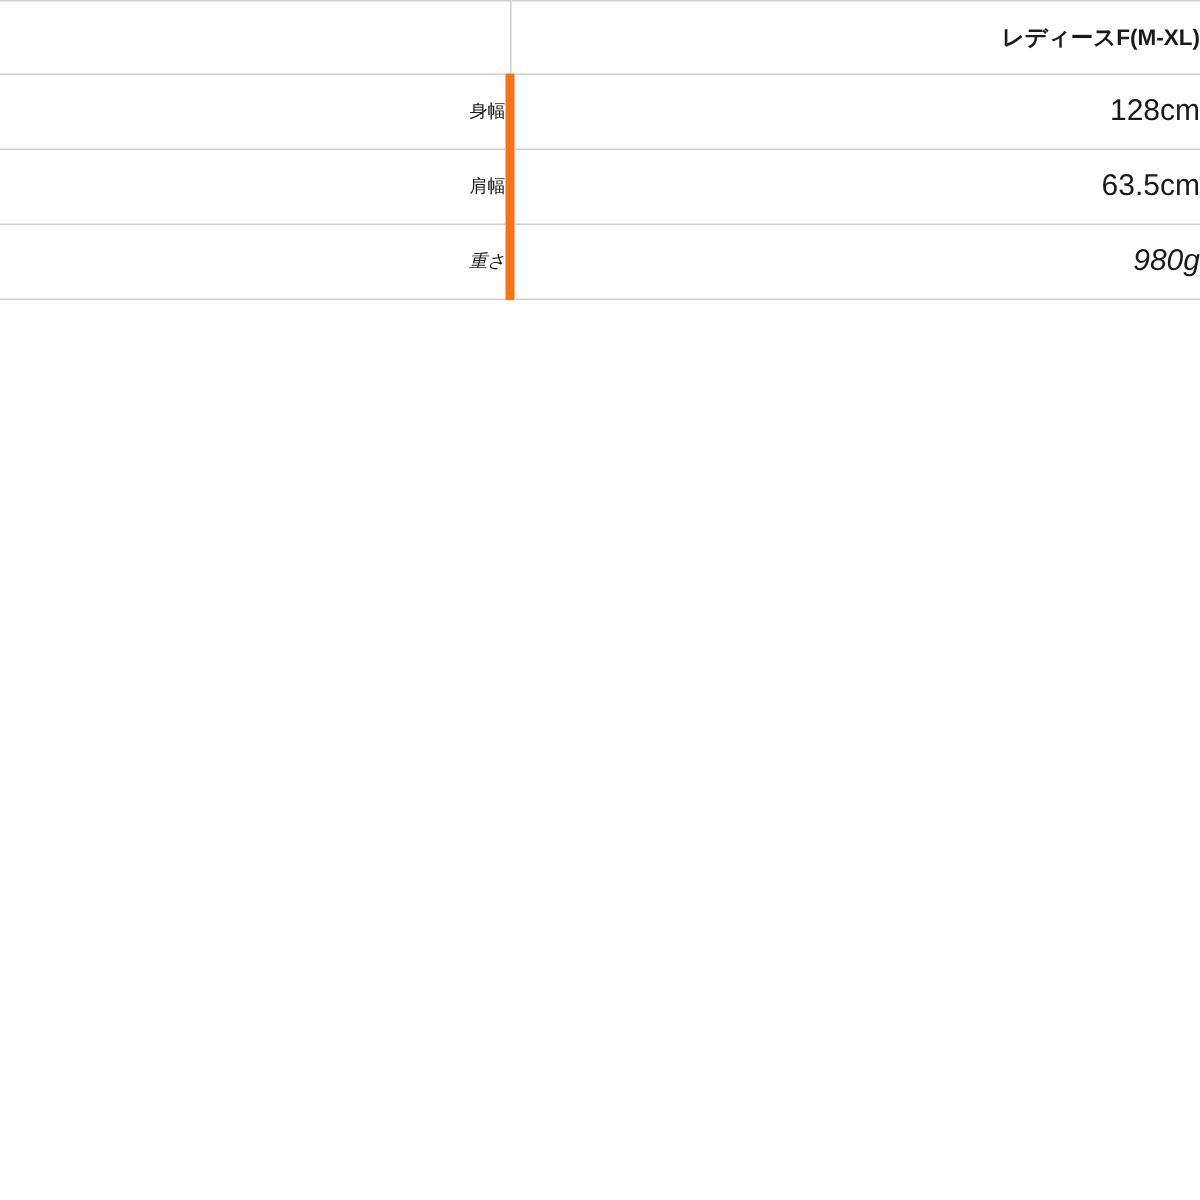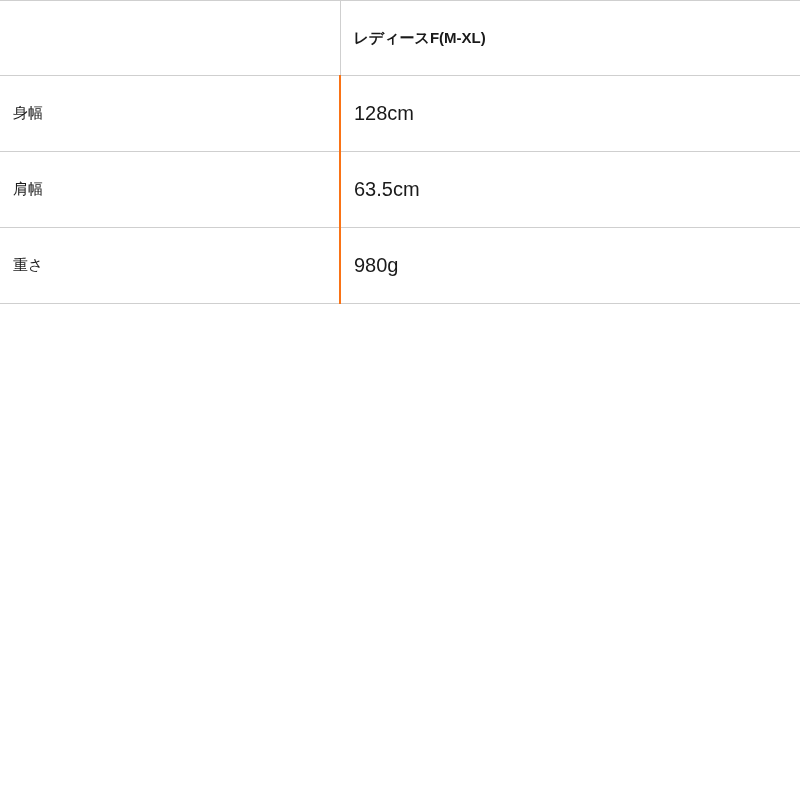--- a/index.html
+++ b/index.html
@@ -24,44 +24,45 @@
     border-top: 1px solid #cfcfcf;
     border-bottom: 1px solid #cfcfcf;
   }
   table.size-table col.col-label { width: 340px; }
   table.size-table col.col-value { width: 460px; }
 
   table.size-table th,
   table.size-table td {
     border-bottom: 1px solid #cfcfcf;
     height: 49px;
-    padding: 13px;
-    text-align: left;
+    padding: 0;
+    text-align: right;
     vertical-align: middle;
     color: #1a1a1a;
     font-size: 15px;
     font-weight: normal;
   }
   table.size-table tr.header-row th {
     height: 48px;
     font-weight: bold;
     font-size: 15px;
   }
   table.size-table tr.header-row th.blank-cell {
     border-right: 1px solid #cfcfcf;
   }
   table.size-table td.label-cell {
-    border-right: 2px solid #f97316;
-    font-size: 15px;
+    border-right: 6px solid #f97316;
+    font-size: 12px;
   }
   table.size-table td.value-cell {
     font-size: 20px;
   }
   table.size-table tr:last-child td {
     border-bottom: 1px solid #cfcfcf;
+    font-style: italic;
   }
 </style>
 </head>
 <body>
 
 <div id="page">
   <table class="size-table">
     <colgroup>
       <col class="col-label">
       <col class="col-value">

